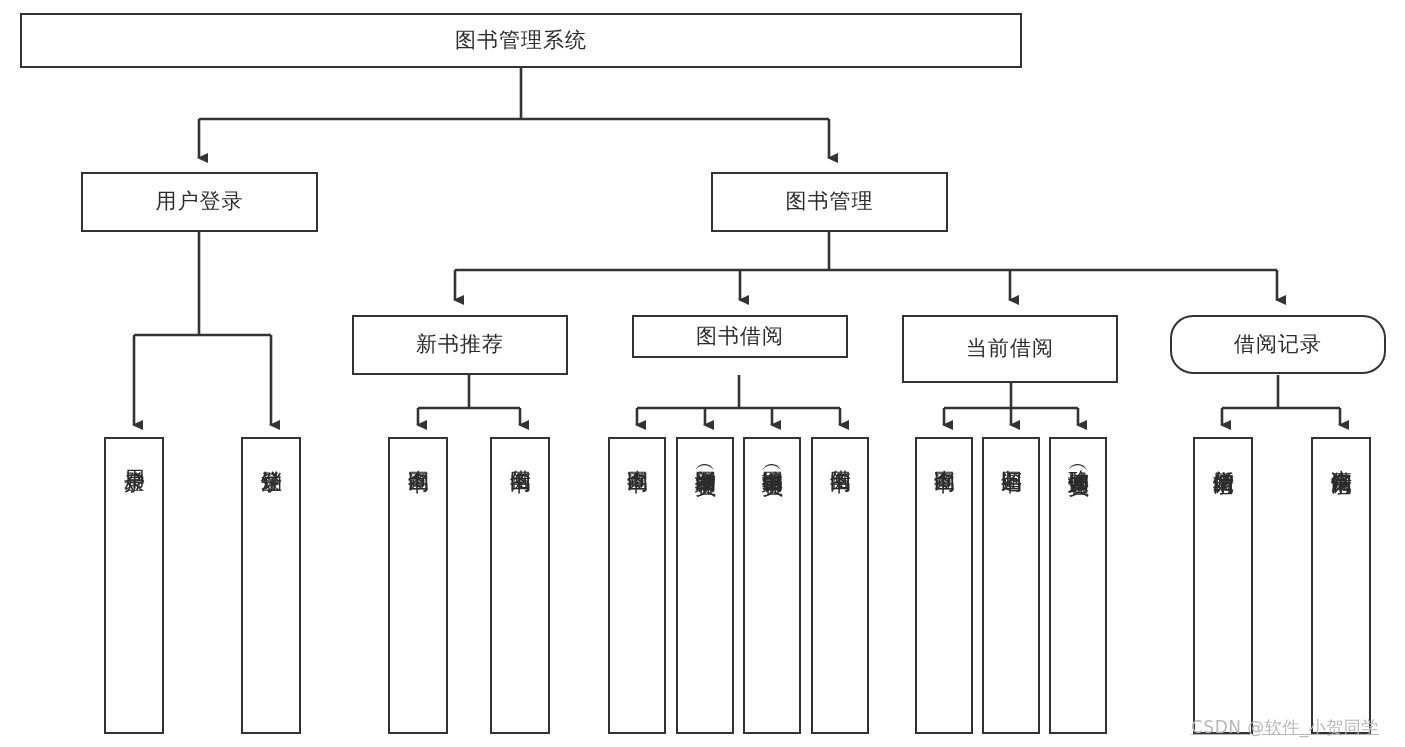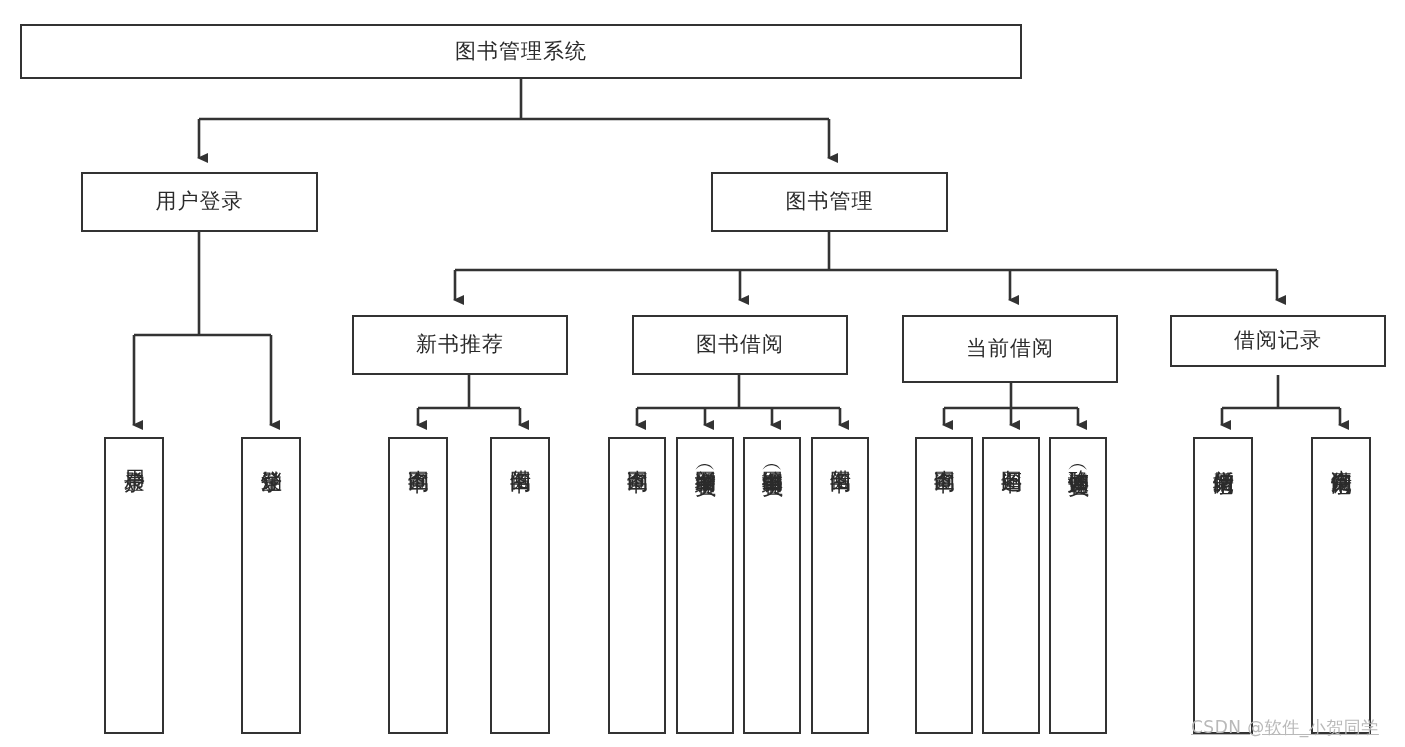--- a/index.html
+++ b/index.html
@@ -116,41 +116,41 @@
       <path d="M1011,408 L1011,425" marker-end="url(#arrow)"></path>
       <path d="M1078,408 L1078,425" marker-end="url(#arrow)"></path>
 
       <path d="M1278,375 L1278,408"></path>
       <path d="M1222,408 L1340,408"></path>
       <path d="M1222,408 L1222,425" marker-end="url(#arrow)"></path>
       <path d="M1340,408 L1340,425" marker-end="url(#arrow)"></path>
     </g>
   </svg>
 
-  <div class="node-box" style="left:20px; top:13px; width:1002px; height:55px;margin-top:11px;">
+  <div class="node-box" style="left:20px; top:13px; width:1002px; height:55px;">
     <span class="node-label-h">图书管理系统</span>
   </div>
 
   <div class="node-box" style="left:81px; top:172px; width:237px; height:60px;">
     <span class="node-label-h">用户登录</span>
   </div>
   <div class="node-box" style="left:711px; top:172px; width:237px; height:60px;">
     <span class="node-label-h">图书管理</span>
   </div>
 
   <div class="node-box" style="left:352px; top:315px; width:216px; height:60px;">
     <span class="node-label-h">新书推荐</span>
   </div>
-  <div class="node-box" style="left:632px; top:315px; width:216px; height:60px;">
+  <div class="node-box" style="left:632px; top:315px; width:216px; height:43px;">
     <span class="node-label-h">图书借阅</span>
   </div>
   <div class="node-box" style="left:902px; top:315px; width:216px; height:68px;">
     <span class="node-label-h">当前借阅</span>
   </div>
-  <div class="node-box" style="left:1170px; top:315px; width:216px; height:52px;">
+  <div class="node-box" style="left:1170px; top:315px; width:216px; height:59px;border-radius:23px;">
     <span class="node-label-h">借阅记录</span>
   </div>
 
   <div class="node-box leaf-box" style="left:104px; top:437px; width:60px; height:297px;">
     <span class="node-label-v">用户登录</span>
   </div>
   <div class="node-box leaf-box" style="left:241px; top:437px; width:60px; height:297px;">
     <span class="node-label-v">注销登录</span>
   </div>
 

